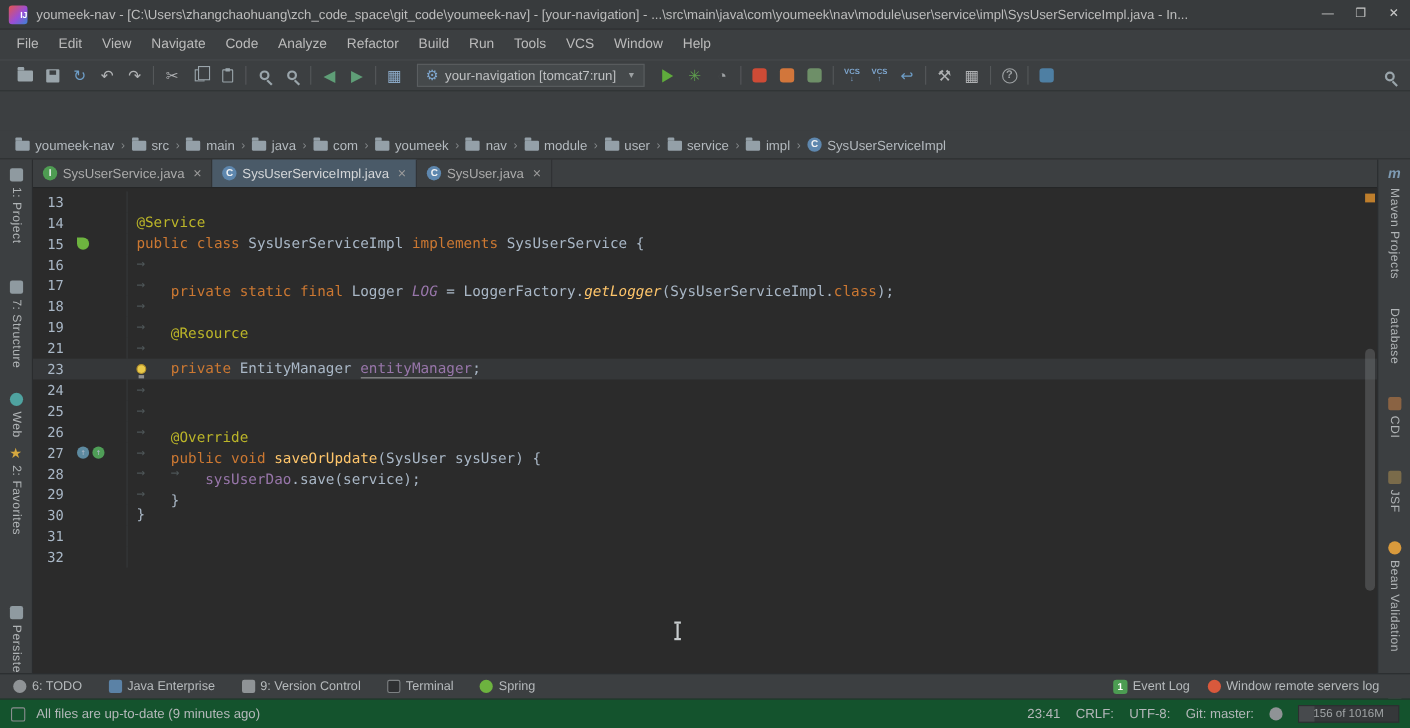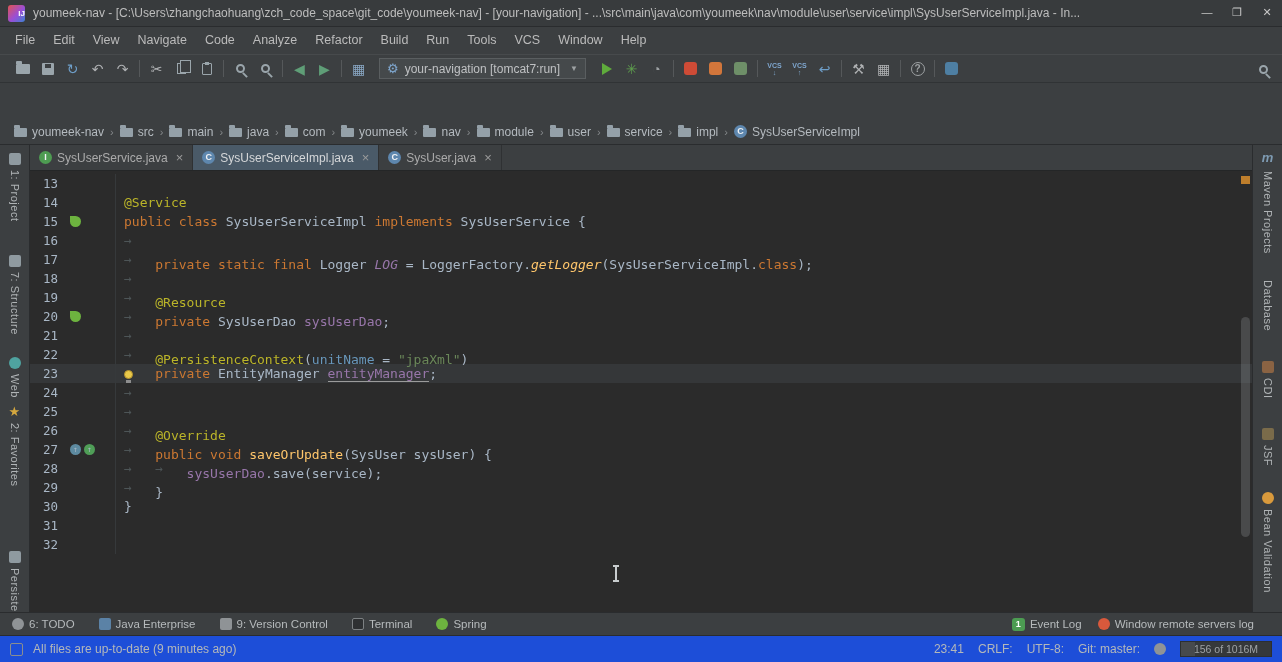--- a/index.html
+++ b/index.html
@@ -143,21 +143,21 @@
   .bico{ width:12px; height:12px; border-radius:2px; background:#8F9396; }
   .bico-todo{ border-radius:50%; }
   .bico-javaee{ background:#5B82A6; }
   .bico-terminal{ background:#2E3032; border:1px solid #7D8183; }
   .bico-spring{ background:#6DB33F; border-radius:50%; }
   .bico-jrebel{ background:#D9593C; border-radius:50%; }
   .badge{ min-width:13px; height:13px; border-radius:3px; background:#4C9C52; color:#fff;
           font-size:9px; font-weight:bold; line-height:13px; text-align:center; padding:0 1px; }
 
   
-  .statusbar{ flex:0 0 27px; display:flex; align-items:center; background:#1d4ed8;
+  .statusbar{ flex:0 0 27px; display:flex; align-items:center; background:#14532d;
               border-top:1px solid #2A2C2E; padding:0 10px; font-size:12px; color:#B4B8BA; gap:10px; }
   .corner-icon{ width:13px; height:13px; border:1px solid #8A8E90; border-radius:2px; flex:0 0 13px; }
   .status-msg{ flex:1; }
   .status-right{ display:flex; align-items:center; gap:14px; }
   .hector{ width:12px; height:12px; border-radius:50%; background:#8F9396; }
   .memory{ position:relative; width:92px; height:16px; background:#35383A; border:1px solid #2C2F31; }
   .memfill{ position:absolute; left:0; top:0; bottom:0; width:16%; background:#474A4D; }
   .memtext{ position:relative; display:block; text-align:center; font-size:10.5px; line-height:14px; color:#9EA2A4; }
 </style>
 </head>
@@ -381,23 +381,21 @@
         </div>
       <div class="editor">
         <div class="code" id="code">
             <div class="code-row"><span class="gutter"><span class="lnum">13</span><span class="gicons"></span></span><span class="codetext"></span></div>
             <div class="code-row"><span class="gutter"><span class="lnum">14</span><span class="gicons"></span></span><span class="codetext"><span class="tk-ann">@Service</span></span></div>
             <div class="code-row"><span class="gutter"><span class="lnum">15</span><span class="gicons"><span class="gi gi-spring"></span></span></span><span class="codetext"><span class="tk-kw">public</span><span class=""> </span><span class="tk-kw">class</span><span class=""> SysUserServiceImpl </span><span class="tk-kw">implements</span><span class=""> SysUserService {</span></span></div>
             <div class="code-row"><span class="gutter"><span class="lnum">16</span><span class="gicons"></span></span><span class="codetext"><span class="tk-ws">→</span></span></div>
             <div class="code-row"><span class="gutter"><span class="lnum">17</span><span class="gicons"></span></span><span class="codetext"><span class="tk-ws">→</span><span class="tk-kw">private</span><span class=""> </span><span class="tk-kw">static</span><span class=""> </span><span class="tk-kw">final</span><span class=""> Logger </span><span class="tk-sfld">LOG</span><span class=""> = LoggerFactory.</span><span class="tk-smth">getLogger</span><span class="">(SysUserServiceImpl.</span><span class="tk-kw">class</span><span class="">);</span></span></div>
             <div class="code-row"><span class="gutter"><span class="lnum">18</span><span class="gicons"></span></span><span class="codetext"><span class="tk-ws">→</span></span></div>
             <div class="code-row"><span class="gutter"><span class="lnum">19</span><span class="gicons"></span></span><span class="codetext"><span class="tk-ws">→</span><span class="tk-ann">@Resource</span></span></div>
-            <div class="code-row"><span class="gutter"><span class="lnum">20</span><span class="gicons"><span class="gi gi-spring"></span></span></span><span class="codetext"><span class="tk-ws">→</span><span class="tk-kw">private</span><span class=""> SysUserDao </span><span class="tk-fld">sysUserDao</span><span class="">;</span></span></div>
             <div class="code-row"><span class="gutter"><span class="lnum">21</span><span class="gicons"></span></span><span class="codetext"><span class="tk-ws">→</span></span></div>
-            <div class="code-row"><span class="gutter"><span class="lnum">22</span><span class="gicons"></span></span><span class="codetext"><span class="tk-ws">→</span><span class="tk-ann">@PersistenceContext</span><span class="">(</span><span class="tk-attr">unitName</span><span class=""> = </span><span class="tk-str">"jpaXml"</span><span class="">)</span></span></div>
             <div class="code-row current"><span class="gutter"><span class="lnum">23</span><span class="gicons"></span></span><span class="codetext"><span class="bulbwrap"><span class="bulb"></span></span><span class="tk-kw">private</span><span class=""> EntityManager </span><span class="tk-fldu">entityManager</span><span class="">;</span></span></div>
             <div class="code-row"><span class="gutter"><span class="lnum">24</span><span class="gicons"></span></span><span class="codetext"><span class="tk-ws">→</span></span></div>
             <div class="code-row"><span class="gutter"><span class="lnum">25</span><span class="gicons"></span></span><span class="codetext"><span class="tk-ws">→</span></span></div>
             <div class="code-row"><span class="gutter"><span class="lnum">26</span><span class="gicons"></span></span><span class="codetext"><span class="tk-ws">→</span><span class="tk-ann">@Override</span></span></div>
             <div class="code-row"><span class="gutter"><span class="lnum">27</span><span class="gicons"><span class="gi gi-override">↑</span><span class="gi gi-implement">↑</span></span></span><span class="codetext"><span class="tk-ws">→</span><span class="tk-kw">public</span><span class=""> </span><span class="tk-kw">void</span><span class=""> </span><span class="tk-mth">saveOrUpdate</span><span class="">(SysUser sysUser) {</span></span></div>
             <div class="code-row"><span class="gutter"><span class="lnum">28</span><span class="gicons"></span></span><span class="codetext"><span class="tk-ws">→</span><span class="tk-ws">→</span><span class="tk-fld">sysUserDao</span><span class="">.save(service);</span></span></div>
             <div class="code-row"><span class="gutter"><span class="lnum">29</span><span class="gicons"></span></span><span class="codetext"><span class="tk-ws">→</span><span class="">}</span></span></div>
             <div class="code-row"><span class="gutter"><span class="lnum">30</span><span class="gicons"></span></span><span class="codetext"><span class="">}</span></span></div>
             <div class="code-row"><span class="gutter"><span class="lnum">31</span><span class="gicons"></span></span><span class="codetext"></span></div>
             <div class="code-row"><span class="gutter"><span class="lnum">32</span><span class="gicons"></span></span><span class="codetext"></span></div>

